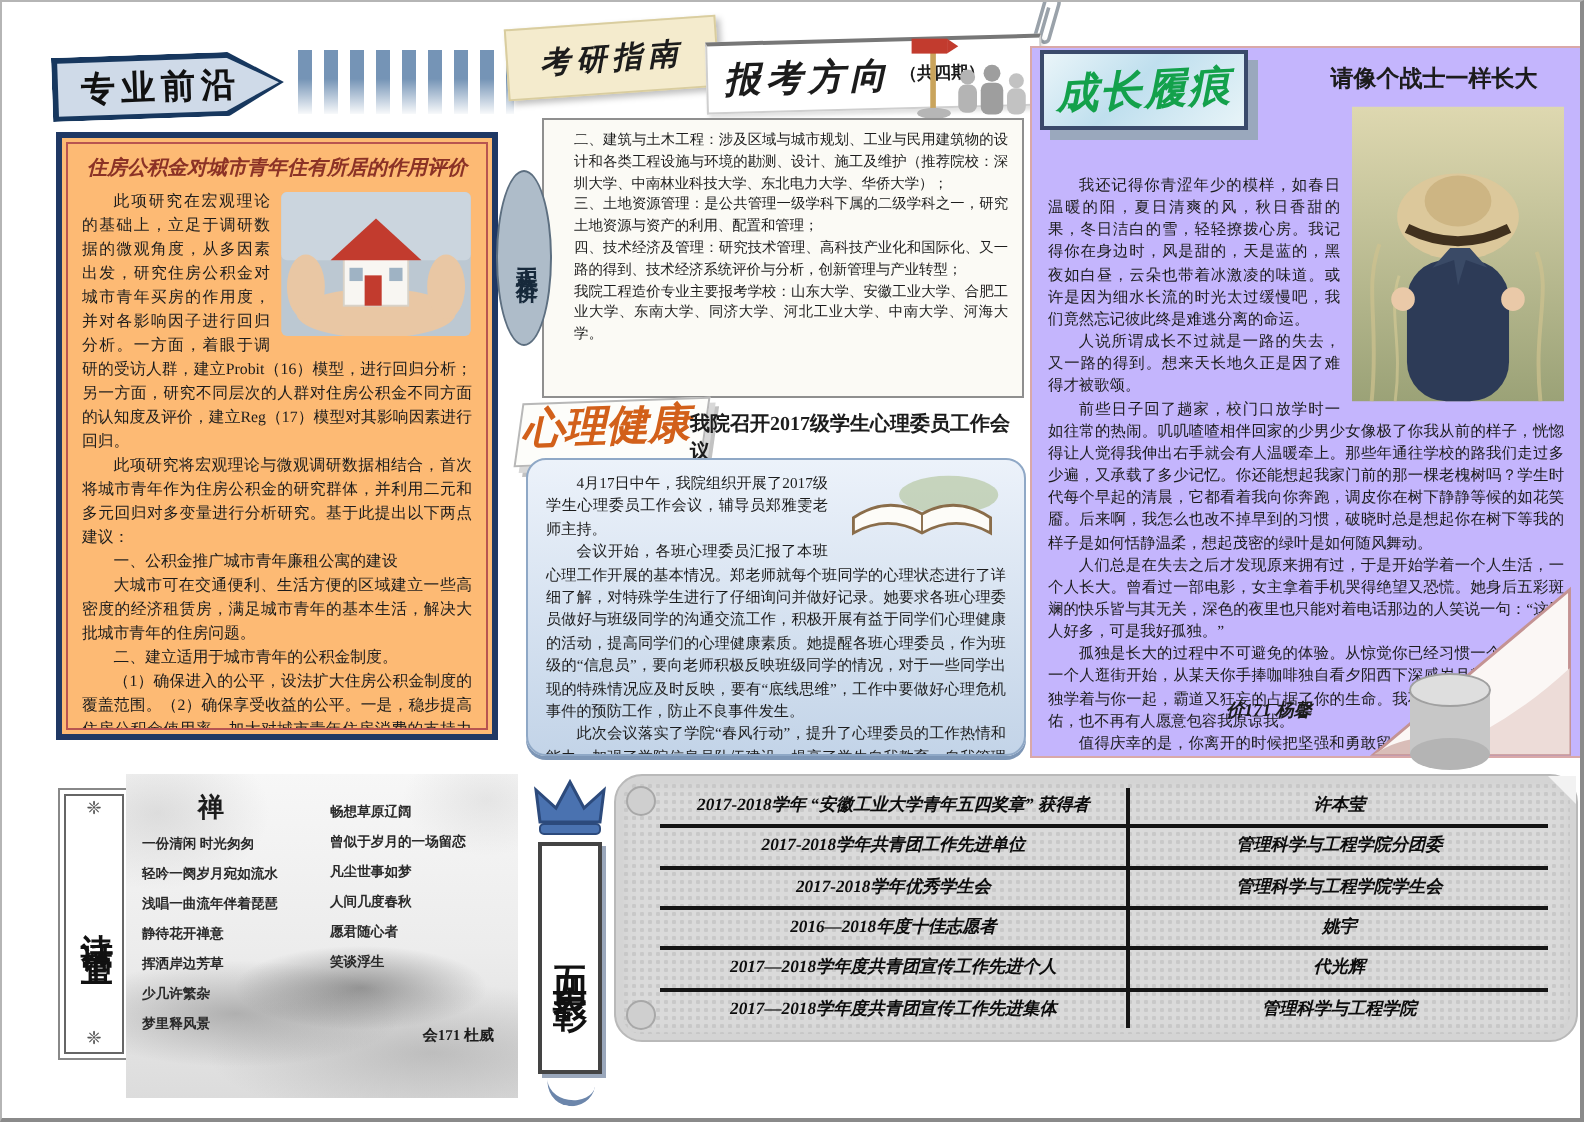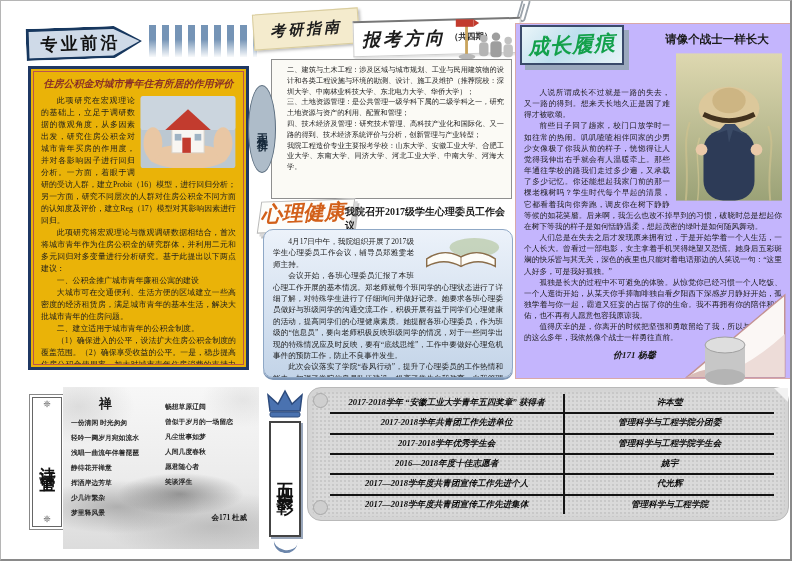--- a/index.html
+++ b/index.html
@@ -14,21 +14,21 @@
     background:#17375e;clip-path:polygon(0 0,76% 0,100% 50%,76% 100%,0 100%);transform:rotate(-2deg);}
   .banner-inner{position:absolute;inset:2.5px;background:#cfdae8;
     clip-path:polygon(0 0,76% 0,100% 50%,76% 100%,0 100%);
     display:flex;align-items:center;padding-left:12px;box-sizing:border-box;}
   .banner-inner span{font-family:"Liberation Serif",serif;font-weight:bold;font-size:17px;letter-spacing:3px;color:#111;}
   .stripes{position:absolute;left:148px;top:24px;width:108px;height:32px;
     background-image:linear-gradient(to bottom,rgba(255,255,255,0) 45%,rgba(255,255,255,.95) 100%),
       repeating-linear-gradient(90deg,#7594b6 0 7px,#ffffff 7px 13px);}
 
   
-  .article-box{position:absolute;left:27px;top:65px;width:221px;height:304px;border:3px solid #1f3864;background:#eab308;box-sizing:border-box;}
+  .article-box{position:absolute;left:27px;top:65px;width:221px;height:304px;border:3px solid #1f3864;background:#fdba74;box-sizing:border-box;}
   .article-in{position:absolute;inset:2px;border:1px solid #b85450;padding:5px 7px;overflow:hidden;box-sizing:border-box;}
   .article-title{text-align:center;font-weight:bold;font-style:italic;font-size:10px;color:#8b3226;margin:0 0 4px 0;font-family:"Liberation Serif",serif;}
   .article-body p{margin:0;text-indent:2em;font-size:7.9px;line-height:1.52;text-align:justify;font-family:"Liberation Serif",serif;}
   .house-img{float:right;width:96px;height:72px;margin:1px 0 3px 5px;}
 
   
   .poem-frame{position:absolute;left:31px;top:396px;width:30px;height:130px;border:1px solid #666;outline:1px solid #888;outline-offset:2px;
     display:flex;flex-direction:column;align-items:center;justify-content:space-between;padding:2px 0;box-sizing:border-box;background:#fff;}
   .poem-frame .orn{font-size:9px;color:#555;line-height:1;}
   .poem-frame .vtext{writing-mode:vertical-rl;text-orientation:upright;font-family:"Liberation Serif",serif;font-weight:bold;font-size:16px;letter-spacing:4px;color:#111;}
@@ -226,20 +226,21 @@
       <path d="M96,150 C92,112 102,94 94,74" stroke="#cfc28e" fill="none" stroke-width="2" opacity=".7"></path>
       <path d="M22,150 C26,120 18,104 24,86" stroke="#d8cb96" fill="none" stroke-width="1.5" opacity=".6"></path>
       <rect x="28" y="78" width="52" height="72" rx="20" fill="#2d3b57"></rect>
       <circle cx="26" cy="98" r="6" fill="#eac9a8"></circle>
       <circle cx="82" cy="98" r="6" fill="#eac9a8"></circle>
       <ellipse cx="54" cy="56" rx="31" ry="22" fill="#dcc89b"></ellipse>
       <ellipse cx="54" cy="48" rx="17" ry="13" fill="#cdb583"></ellipse>
       <path d="M28,62 Q54,75 80,62" stroke="#41311e" stroke-width="5" fill="none"></path>
       <path d="M50,72 l-9,10 l11,-4 l2,13 l4,-13 l11,4 l-9,-10 z" fill="#3a4a66"></path>
     </svg>
+    <p>我还记得你青涩年少的模样，如春日温暖的阳，夏日清爽的风，秋日香甜的果，冬日洁白的雪，轻轻撩拨心房。我记得你在身边时，风是甜的，天是蓝的，黑夜如白昼，云朵也带着冰激凌的味道。或许是因为细水长流的时光太过缓慢吧，我们竟然忘记彼此终是难逃分离的命运。</p>
     <p>人说所谓成长不过就是一路的失去，又一路的得到。想来天长地久正是因了难得才被歌颂。</p>
     <p>前些日子回了趟家，校门口放学时一如往常的热闹。叽叽喳喳相伴回家的少男少女像极了你我从前的样子，恍惚得让人觉得我伸出右手就会有人温暖牵上。那些年通往学校的路我们走过多少遍，又承载了多少记忆。你还能想起我家门前的那一棵老槐树吗？学生时代每个早起的清晨，它都看着我向你奔跑，调皮你在树下静静等候的如花笑靥。后来啊，我怎么也改不掉早到的习惯，破晓时总是想起你在树下等我的样子是如何恬静温柔，想起茂密的绿叶是如何随风舞动。</p>
     <p>人们总是在失去之后才发现原来拥有过，于是开始学着一个人生活，一个人长大。曾看过一部电影，女主拿着手机哭得绝望又恐慌。她身后五彩斑斓的快乐皆与其无关，深色的夜里也只能对着电话那边的人笑说一句：“这里人好多，可是我好孤独。”</p>
     <p>孤独是长大的过程中不可避免的体验。从惊觉你已经习惯一个人吃饭、一个人逛街开始，从某天你手捧咖啡独自看夕阳西下深感岁月静好开始，孤独学着与你一起，霸道又狂妄的占据了你的生命。我不再拥有你的陪伴和庇佑，也不再有人愿意包容我原谅我。</p>
     <p>值得庆幸的是，你离开的时候把坚强和勇敢留给了我，所以与成长对抗的这么多年，我依然像个战士一样勇往直前。</p>
   </div>
   <div class="cz-logo">
     <span>成长履痕</span>
   </div>
   <svg class="curl-svg" viewBox="0 0 120 90">

